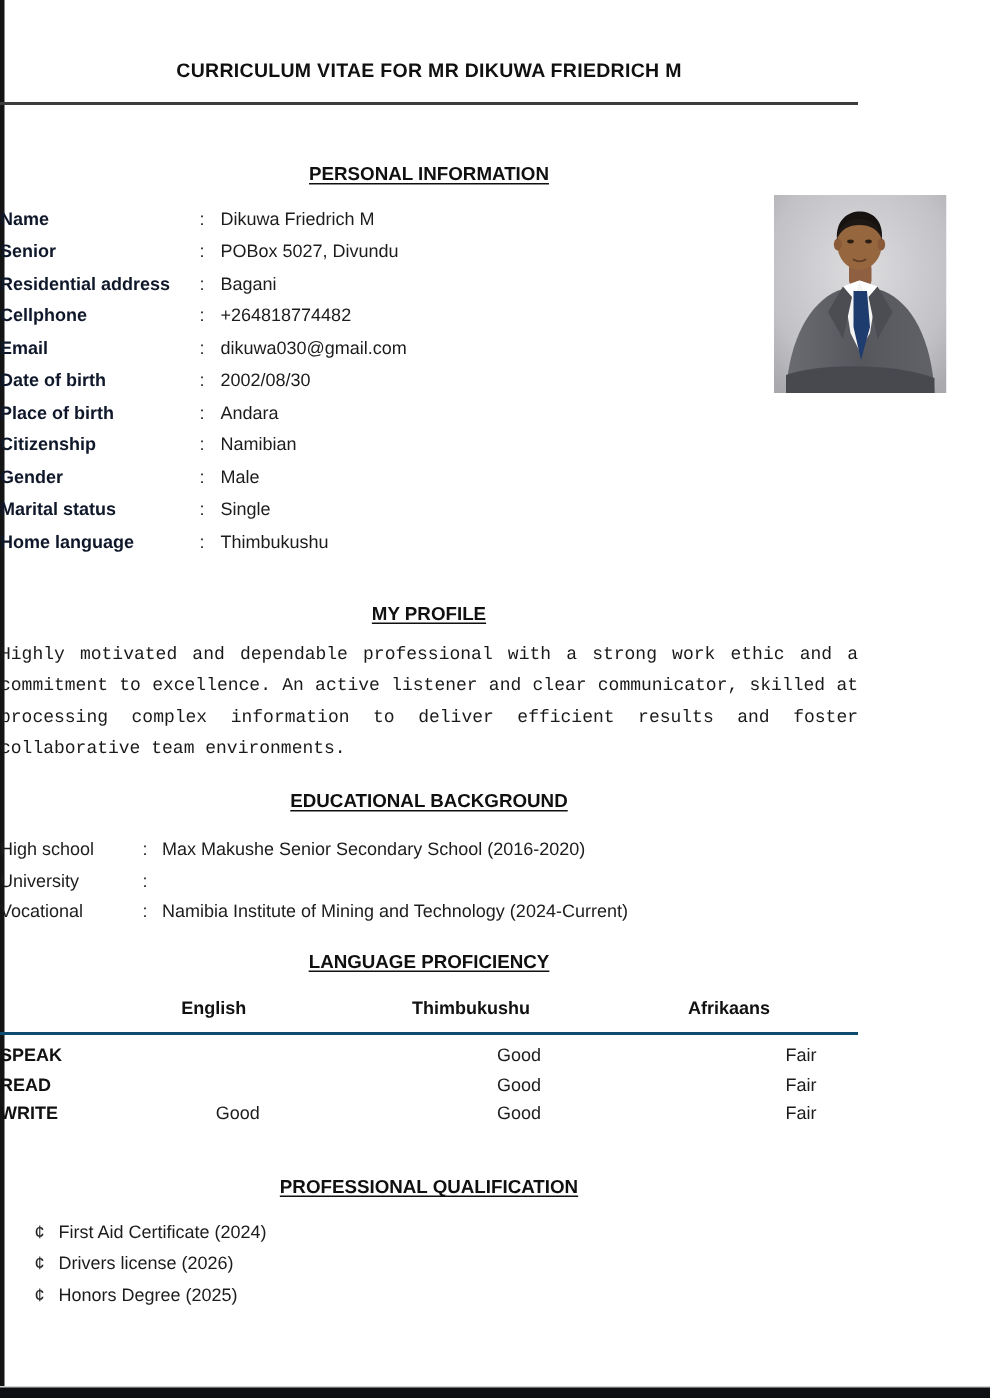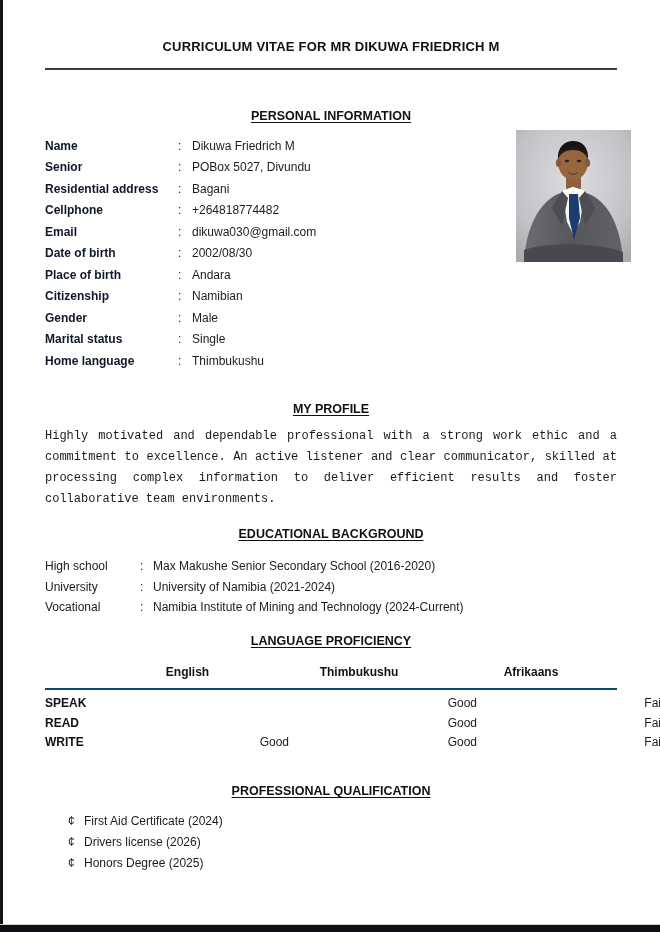--- a/index.html
+++ b/index.html
@@ -4,21 +4,21 @@
 <style>
   html,body { margin:0; padding:0; background:#ffffff; }
   .page {
     position:relative; width:660px; height:932px; background:#ffffff;
     font-family:"Liberation Sans", sans-serif; font-size:12px; color:#1c1c1c;
     overflow:hidden;
   }
   .edge-left { position:absolute; left:0; top:0; width:3px; height:100%; background:#141414; }
   .edge-bottom { position:absolute; left:0; bottom:0; width:100%; height:8px; background:#0e1014; border-top:1px solid #d2d2d2; box-sizing:border-box; }
 
-  .content { position:relative; margin-left:45px; width:572px; }
+  .content { position:relative; width:572px; }
 
   .doc-title {
     padding-top:39px; padding-bottom:14px; border-bottom:2px solid #3c3c3c;
     text-align:center; font-size:13px; font-weight:bold; color:#101010; letter-spacing:0.2px;
   }
 
   .section-heading {
     text-align:center; font-weight:bold; font-size:12.5px; color:#101010;
     text-decoration:underline; text-underline-offset:2px;
   }
@@ -41,21 +41,21 @@
 
   .profile-text { margin-top:10px; line-height:21px; text-align:justify; color:#1a1a1a;font-family:Liberation Mono, monospace; }
 
   .lang-table { margin-top:17px; }
   .lang-grid { display:grid; grid-template-columns:57px 171px 172px 172px; align-items:center; }
   .lang-head { font-weight:bold; padding-bottom:9px; border-bottom:2px solid #0c4a6e; }
   .lang-head .cell { text-align:center; color:#111; }
   .lang-body { margin-top:4px; }
   .lang-row { height:19.5px;gap:16px; }
   .lang-row .skill { font-weight:bold; color:#111; }
-  .lang-row .cell { text-align:right; }
+  .lang-row .cell { text-align:center; }
 
   .qual-list { margin-top:12px; }
   .qual-item { display:flex; align-items:center; height:21px; margin-left:23px; }
   .qual-item .bullet { width:16px; color:#222; }
 </style>
 </head>
 <body>
 
 <div class="page">
   <div class="edge-left"></div>
@@ -176,21 +176,20 @@
     <div class="section-heading heading-edu">EDUCATIONAL BACKGROUND</div>
     <div class="edu-rows">
       <div class="edu-row">
         <span class="label">High school</span>
         <span class="sep">:</span>
         <span class="value">Max Makushe Senior Secondary School (2016-2020)</span>
       </div>
       <div class="edu-row">
         <span class="label">University</span>
         <span class="sep">:</span>
-        <span class="value">University of Namibia (2021-2024)</span>
       </div>
       <div class="edu-row">
         <span class="label">Vocational</span>
         <span class="sep">:</span>
         <span class="value">Namibia Institute of Mining and Technology  (2024-Current)</span>
       </div>
     </div>
 
     <div class="section-heading heading-lang">LANGUAGE PROFICIENCY</div>
     <div class="lang-table">

